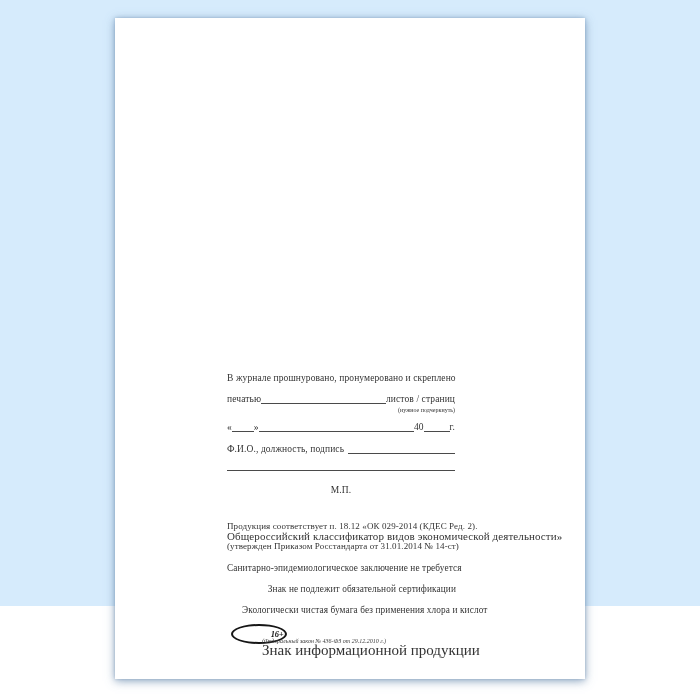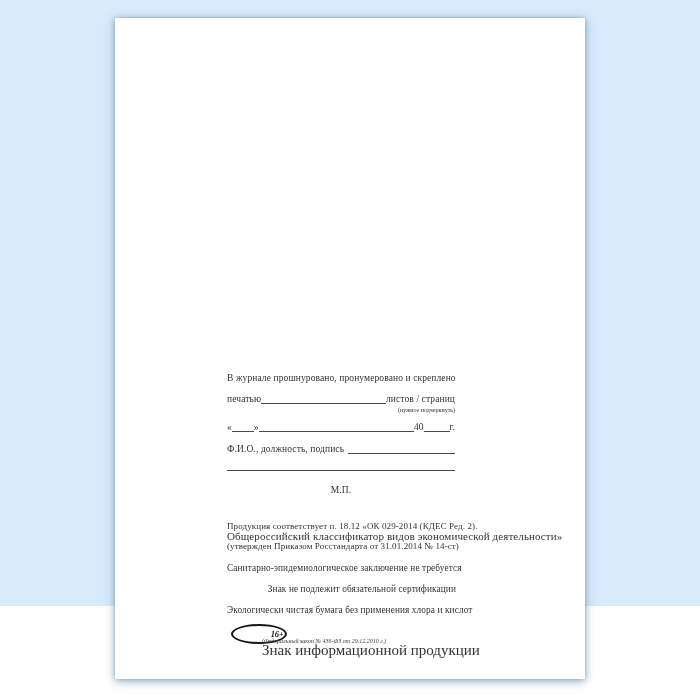--- a/index.html
+++ b/index.html
@@ -130,21 +130,21 @@
     </div>
 
     <div class="tline right" style="top:467px">М.П.</div>
 
     <div class="tline small1" style="top:503px">Продукция соответствует п. 18.12 «ОК 029-2014 (КДЕС Ред. 2).</div>
     <div class="tline small2" style="top:514px">Общероссийский классификатор видов экономической деятельности»</div>
     <div class="tline small1 italic" style="top:523px">(утвержден Приказом Росстандарта от 31.01.2014 № 14-ст)</div>
 
     <div class="tline fs93" style="top:545px">Санитарно-эпидемиологическое заключение не требуется</div>
     <div class="tline fs93" style="top:566px;left:113px">Знак не подлежит обязательной сертификации</div>
-    <div class="tline fs93" style="top:587px;left:112px">Экологически чистая бумага без применения хлора и кислот</div>
+    <div class="tline fs93" style="top:587px;left:127px">Экологически чистая бумага без применения хлора и кислот</div>
 
     <div class="badge">
       <span>16+</span>
     </div>
     <div class="age-title">Знак информационной продукции</div>
     <div class="age-law">(Федеральный закон № 436-ФЗ от 29.12.2010 г.)</div>
 
   </div>
 </div>
 

